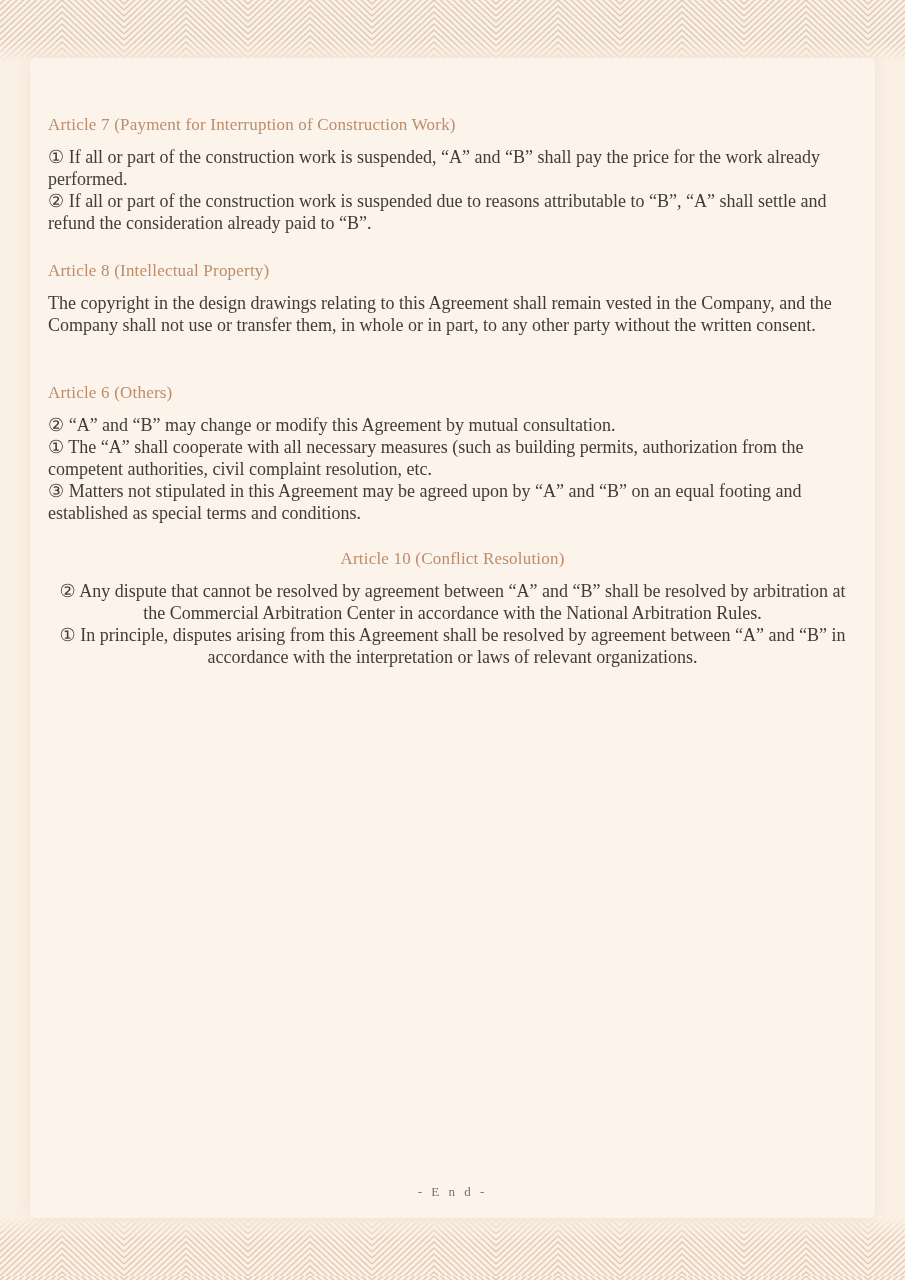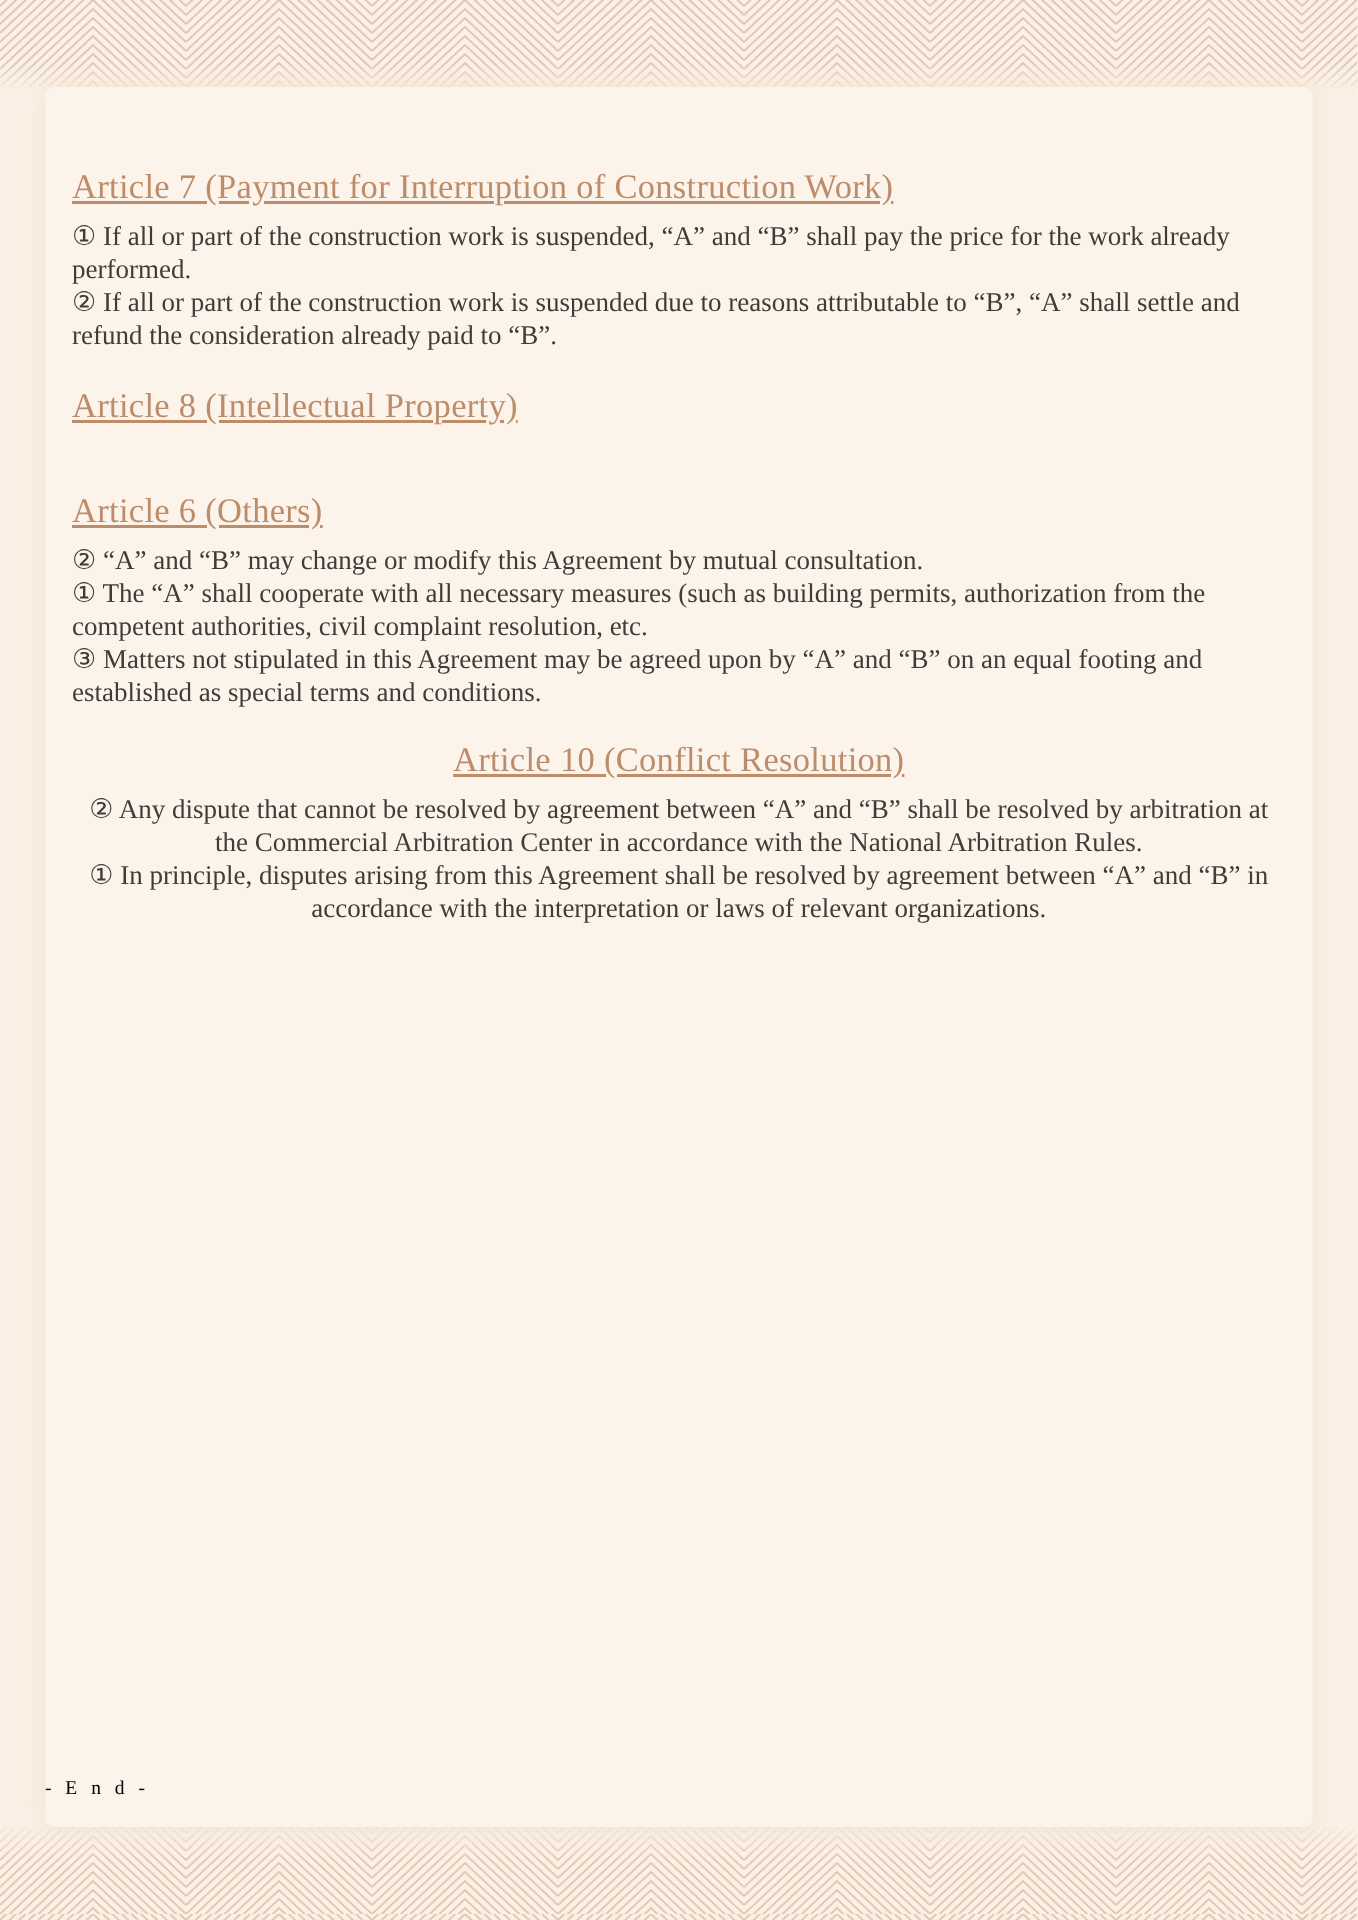--- a/index.html
+++ b/index.html
@@ -38,42 +38,42 @@
   .content {
     padding: 54px 18px 0 18px;
   }
   .section { margin: 0; }
   .section + .section { margin-top: 24px; }
   .section.extra-gap { margin-top: 44px; }
   .section-a10 { margin-top: 22px !important; text-align: center; }
 
   h2.article-heading {
     margin: 0 0 8px 0;
-    font-size: 23px;
+    font-size: 17px;
     line-height: 26px;
     font-weight: normal;
     color: #bd8c6a;
     letter-spacing: 0.2px;
-    text-decoration: underline;
   }
   p.clause {
     margin: 0;
     font-size: 18px;
     line-height: 22px;
     color: #403c37;
   }
 
   .end-label {
     position: absolute;
     left: 0;
     right: 0;
     bottom: 16px;
+    text-align: center;
     font-size: 13px;
     line-height: 20px;
-    color: #000000;
+    color: #737373;
     letter-spacing: 3px;
   }
 </style>
 </head>
 <body>
 
 <div class="stage">
 
   <svg class="band band-top" width="905" height="60" viewBox="0 0 905 60" preserveAspectRatio="none" aria-hidden="true">
     <defs>
@@ -147,20 +147,21 @@
     <div class="content">
 
       <div class="section">
         <h2 class="article-heading">Article 7 (Payment for Interruption of Construction Work)</h2>
         <p class="clause">① If all or part of the construction work is suspended, “A” and “B” shall pay the price for the work already performed.</p>
         <p class="clause">② If all or part of the construction work is suspended due to reasons attributable to “B”, “A” shall settle and refund the consideration already paid to “B”.</p>
       </div>
 
       <div class="section">
         <h2 class="article-heading">Article 8 (Intellectual Property)</h2>
+        <p class="clause">The copyright in the design drawings relating to this Agreement shall remain vested in the Company, and the Company shall not use or transfer them, in whole or in part, to any other party without the written consent.</p>
       </div>
 
       <div class="section extra-gap">
         <h2 class="article-heading">Article 6 (Others)</h2>
         <p class="clause">② “A” and “B” may change or modify this Agreement by mutual consultation.</p>
         <p class="clause">① The “A” shall cooperate with all necessary measures (such as building permits, authorization from the competent authorities, civil complaint resolution, etc.</p>
         <p class="clause">③ Matters not stipulated in this Agreement may be agreed upon by “A” and “B” on an equal footing and established as special terms and conditions.</p>
       </div>
 
       <div class="section section-a10">

